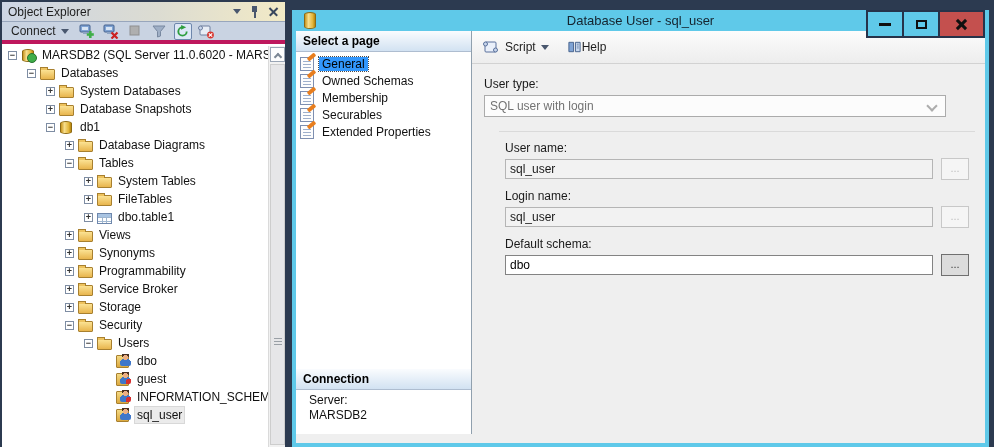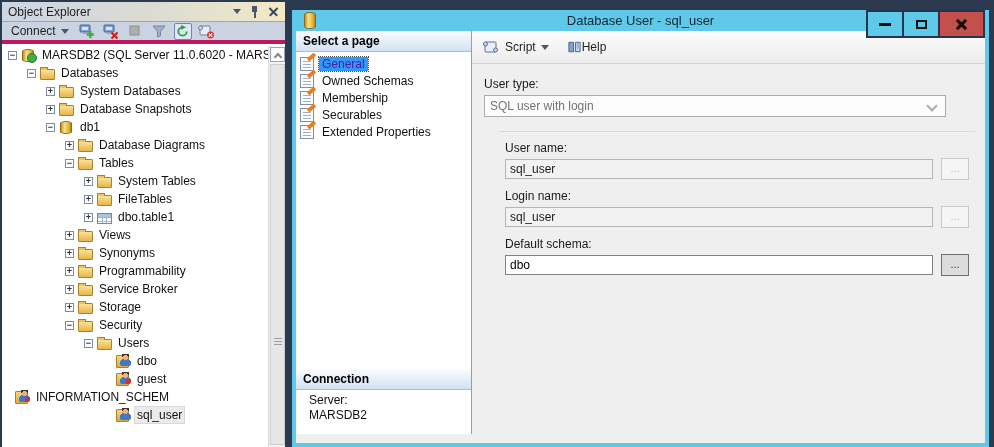--- a/index.html
+++ b/index.html
@@ -86,21 +86,21 @@
   .side { position:relative; width:176px; flex:none; background:#fff; border-right:1px solid #90A0AE; overflow:hidden; }
   .side-header { height:21px; display:flex; align-items:center; padding-left:7px; font-size:12px; font-weight:bold; color:#000;
     background:linear-gradient(#FAFCFE,#D2E2F2); border-bottom:1px solid #AEBDD0; }
   .pages { padding:3px 0 0 4px; }
   .prow { display:flex; align-items:center; height:17px; font-size:12px; color:#111; white-space:nowrap; }
   .pg { flex:none; width:14px; height:14px; background:#FDFDFD; border:1px solid #7E8FB0; position:relative; margin-right:5px; }
   .pg::before { content:""; position:absolute; left:2px; right:2px; top:3px; height:8px;
     background:repeating-linear-gradient(#9FB0CC 0 1px,transparent 1px 3px); }
   .pg::after { content:""; position:absolute; right:-3px; top:-3px; width:9px; height:4px; background:#E87E1E; transform:rotate(-40deg); border-radius:1px; }
   .plabel { padding:0 3px; }
-  .prow.psel .plabel { background:#3297FD; color:#4c1d95; outline:1px dotted #4A4A4A; }
+  .prow.psel .plabel { background:#3297FD; color:#000000; outline:1px dotted #4A4A4A; }
   .conn-header { position:absolute; left:0; right:0; top:338px; }
   .conn-body { position:absolute; left:0; right:0; top:362px; padding-left:13px; font-size:12px; color:#111; line-height:15px; }
   .conn-body .lbl2 { margin-top:9px; }
 
   .main { flex:1; display:flex; flex-direction:column; background:#EFEFEF; }
   .dlg-toolbar { height:33px; flex:none; display:flex; align-items:center; gap:5px; padding-left:10px; font-size:12px; color:#1E1E1E;
     background:linear-gradient(#FCFCFC,#EDEDED); border-bottom:1px solid #D2D2D2; }
   .dlg-toolbar svg { display:block; }
   .tb-sep { width:8px; }
   .content { position:relative; flex:1; font-size:12px; color:#1A1A1A; }
@@ -271,21 +271,21 @@
           <div class="trow" style="padding-left: 101px;">
             <span class="exp none"></span>
             <span class="ti ti-user"></span>
             <span class="tlabel">dbo</span>
           </div>
           <div class="trow" style="padding-left: 101px;">
             <span class="exp none"></span>
             <span class="ti ti-user-denied"></span>
             <span class="tlabel">guest</span>
           </div>
-          <div class="trow" style="">
+          <div class="trow" style="padding-left: 101px;">
             <span class="exp none"></span>
             <span class="ti ti-user-denied"></span>
             <span class="tlabel">INFORMATION_SCHEM</span>
           </div>
           <div class="trow sel" style="padding-left: 101px;">
             <span class="exp none"></span>
             <span class="ti ti-user"></span>
             <span class="tlabel">sql_user</span>
           </div>
           <div class="trow" style="padding-left: 120px; margin-top: 24px;">

